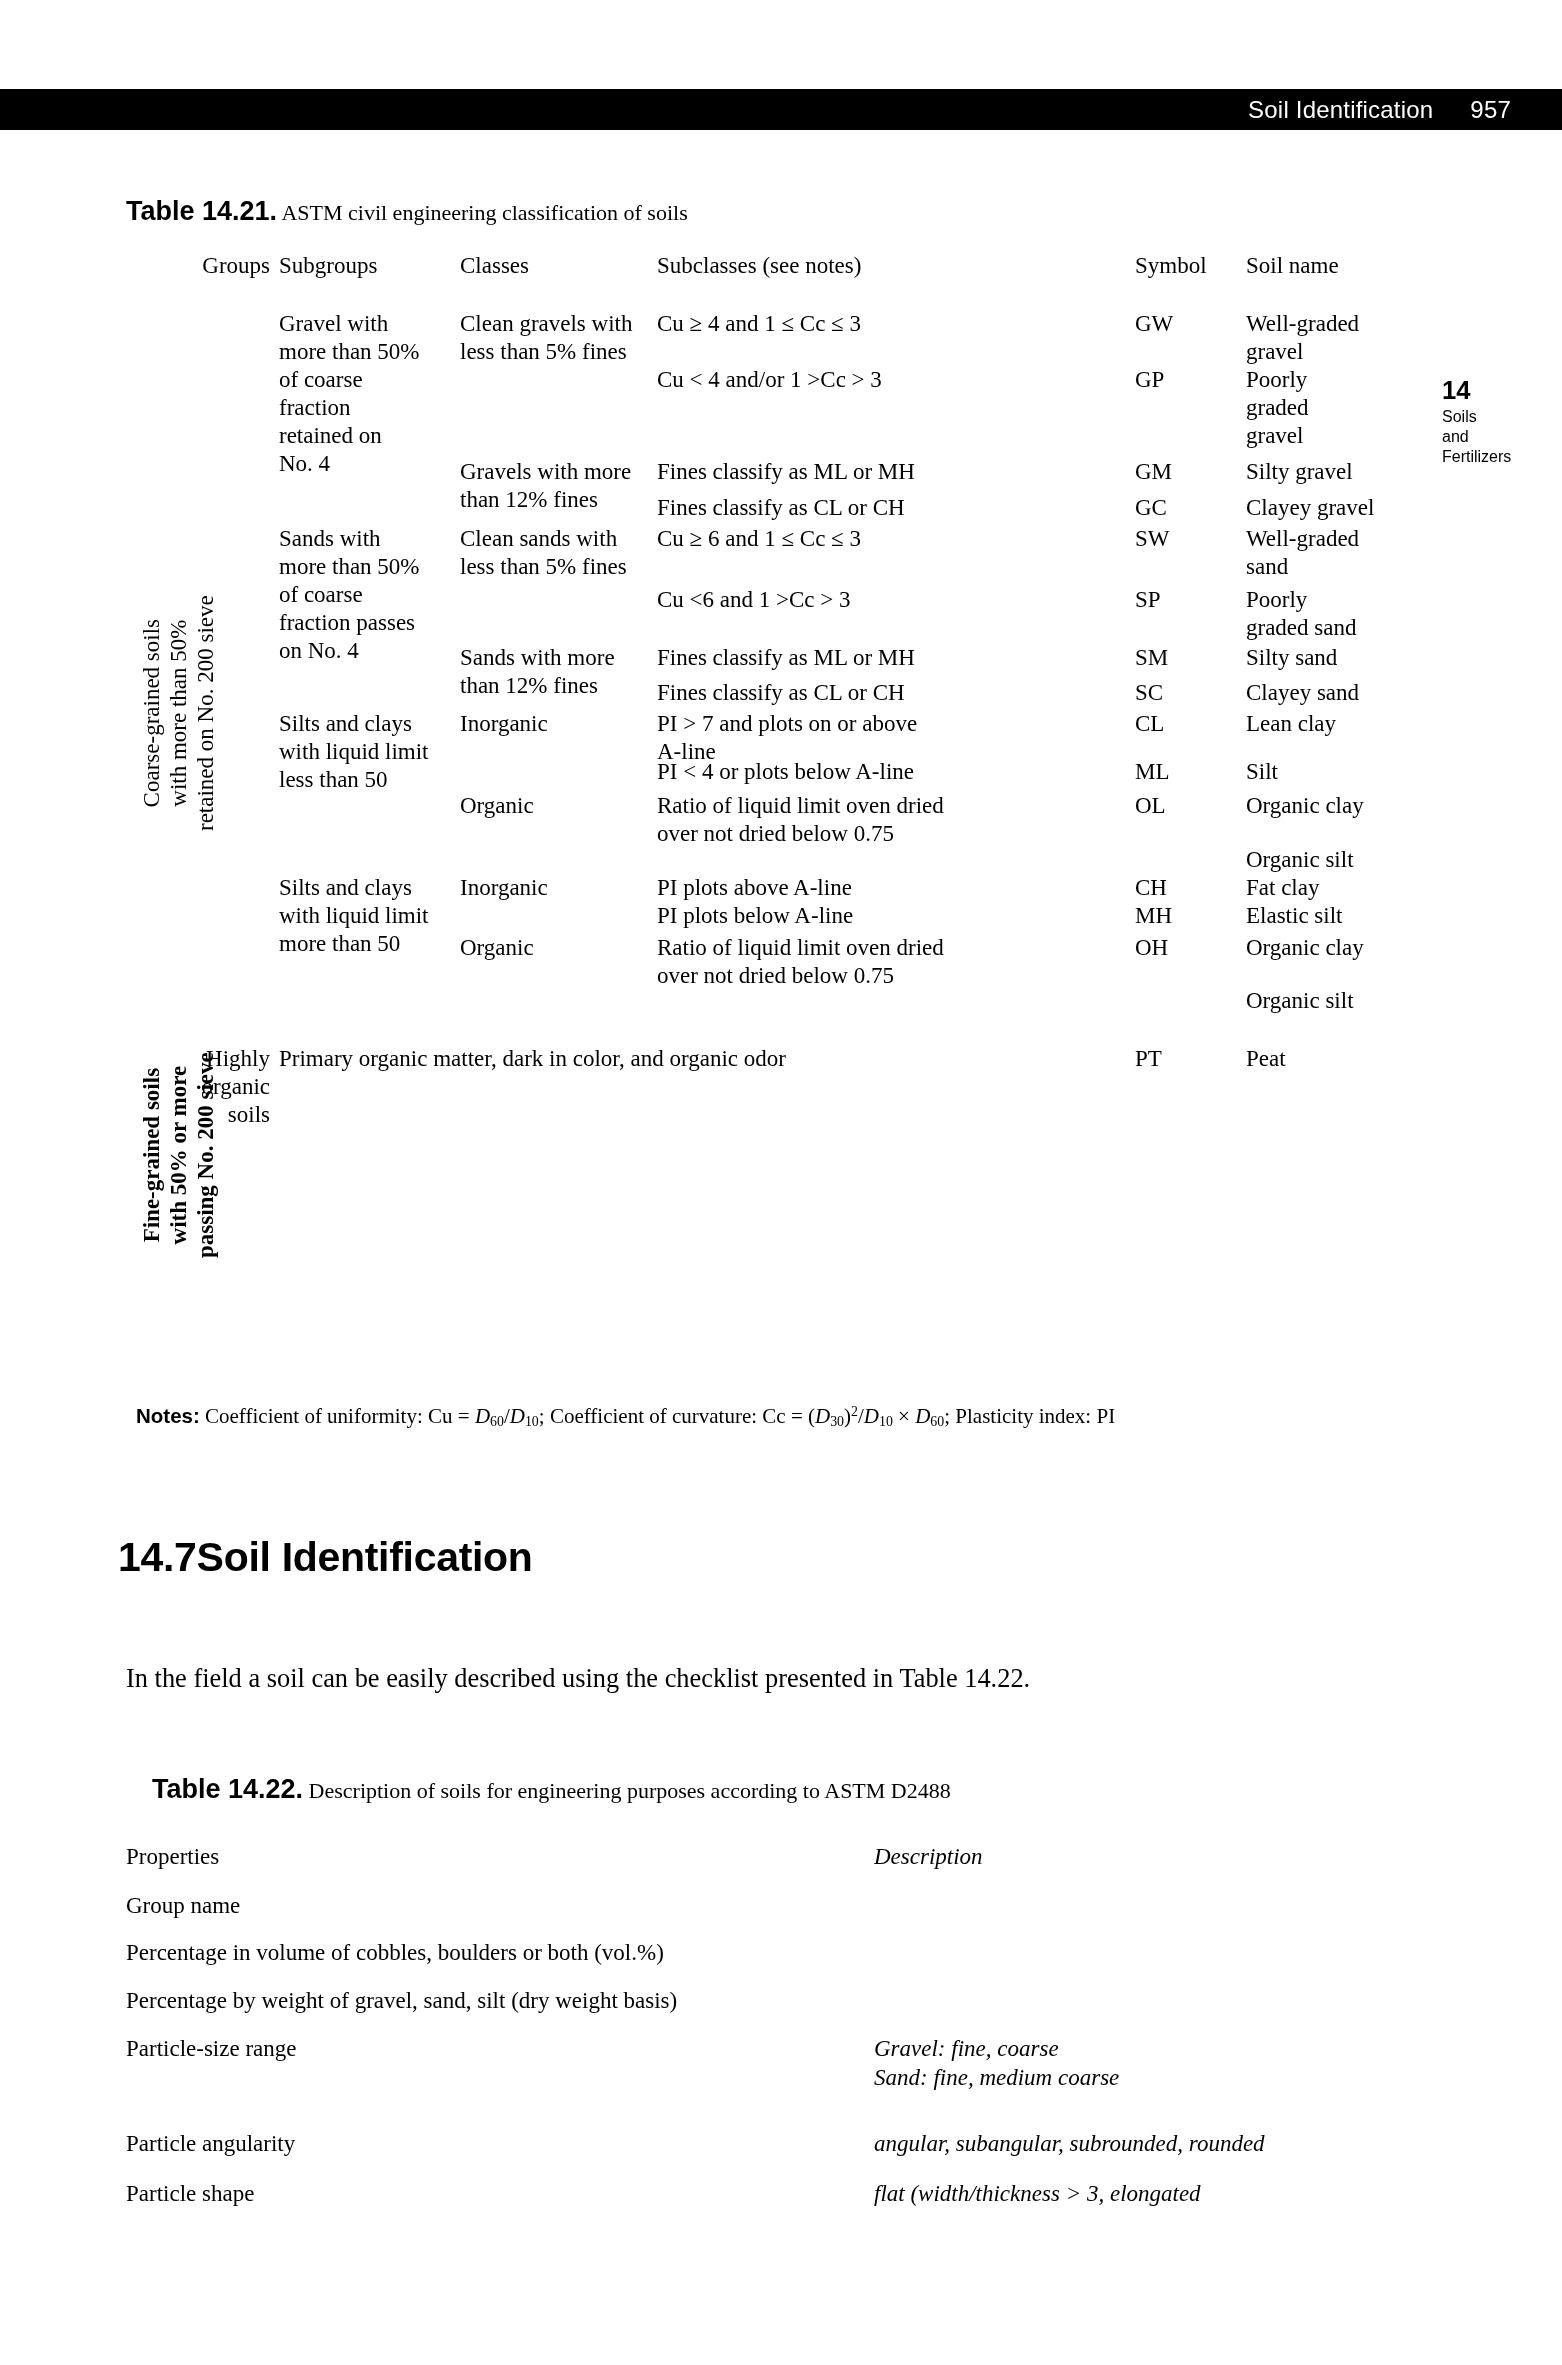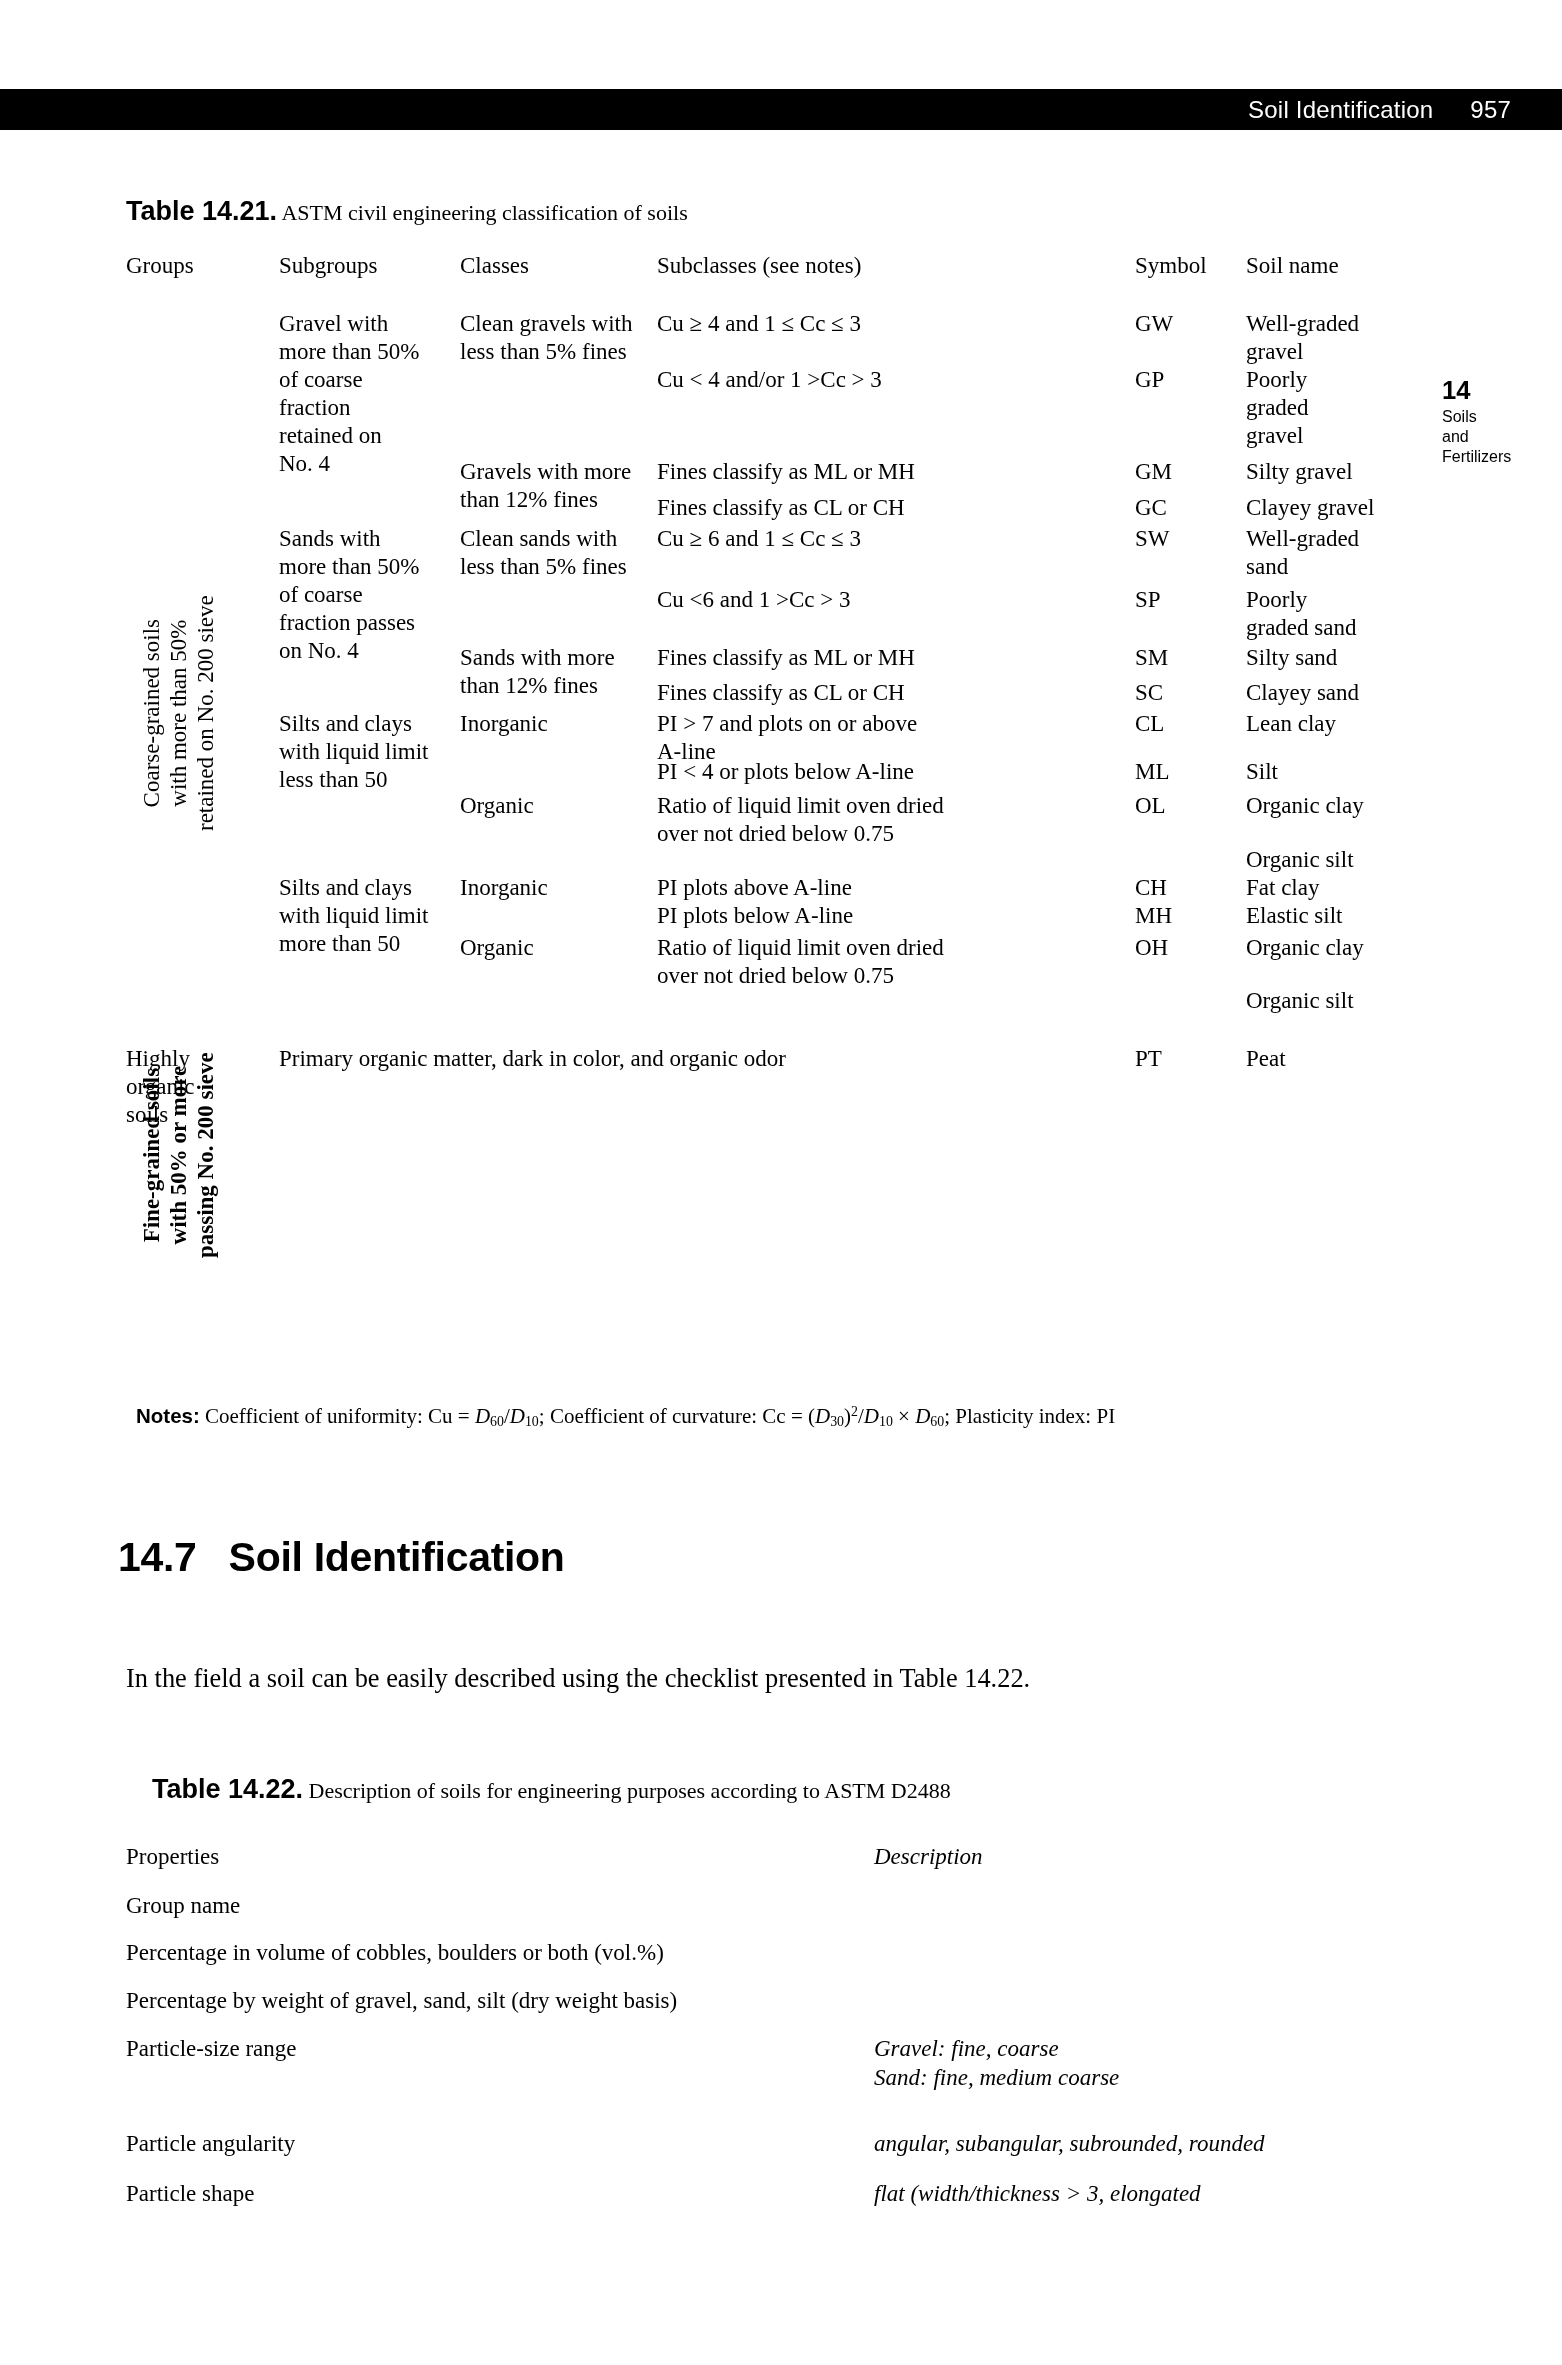--- a/index.html
+++ b/index.html
@@ -83,21 +83,21 @@
   }
   #t1421 .row {
     position: absolute;
     left: 0;
     width: 1295px;
   }
   #t1421 .cell {
     position: absolute;
     white-space: pre-line;
   }
-  .c-groups   { left: 0px;    width: 136px; }
+  .c-groups   { left: 8px;    width: 136px; text-align: right; }
   .c-sub      { left: 153px;  width: 179px; }
   .c-class    { left: 334px;  width: 186px; }
   .c-subcl    { left: 531px;  width: 452px; }
   .c-sym      { left: 1009px; width: 94px; }
   .c-name     { left: 1120px; width: 176px; }
 
   .hdr .cell { font-weight: normal; }
 
   
   .rot {
@@ -134,21 +134,21 @@
   .sec-head {
     position: absolute;
     left: 118px;
     top: 1534px;
     font-family: "Liberation Sans", "DejaVu Sans", sans-serif;
     font-weight: bold;
     font-size: 41px;
     letter-spacing: -0.3px;
     white-space: nowrap;
   }
-  .sec-head .num { margin-right: 32px; }
+  .sec-head .num { }
 
   .body-par {
     position: absolute;
     left: 126px;
     top: 1653px;
     width: 1329px;
     font-size: 26.4px;
     line-height: 1.35;
     margin-top: 8px;
   }

